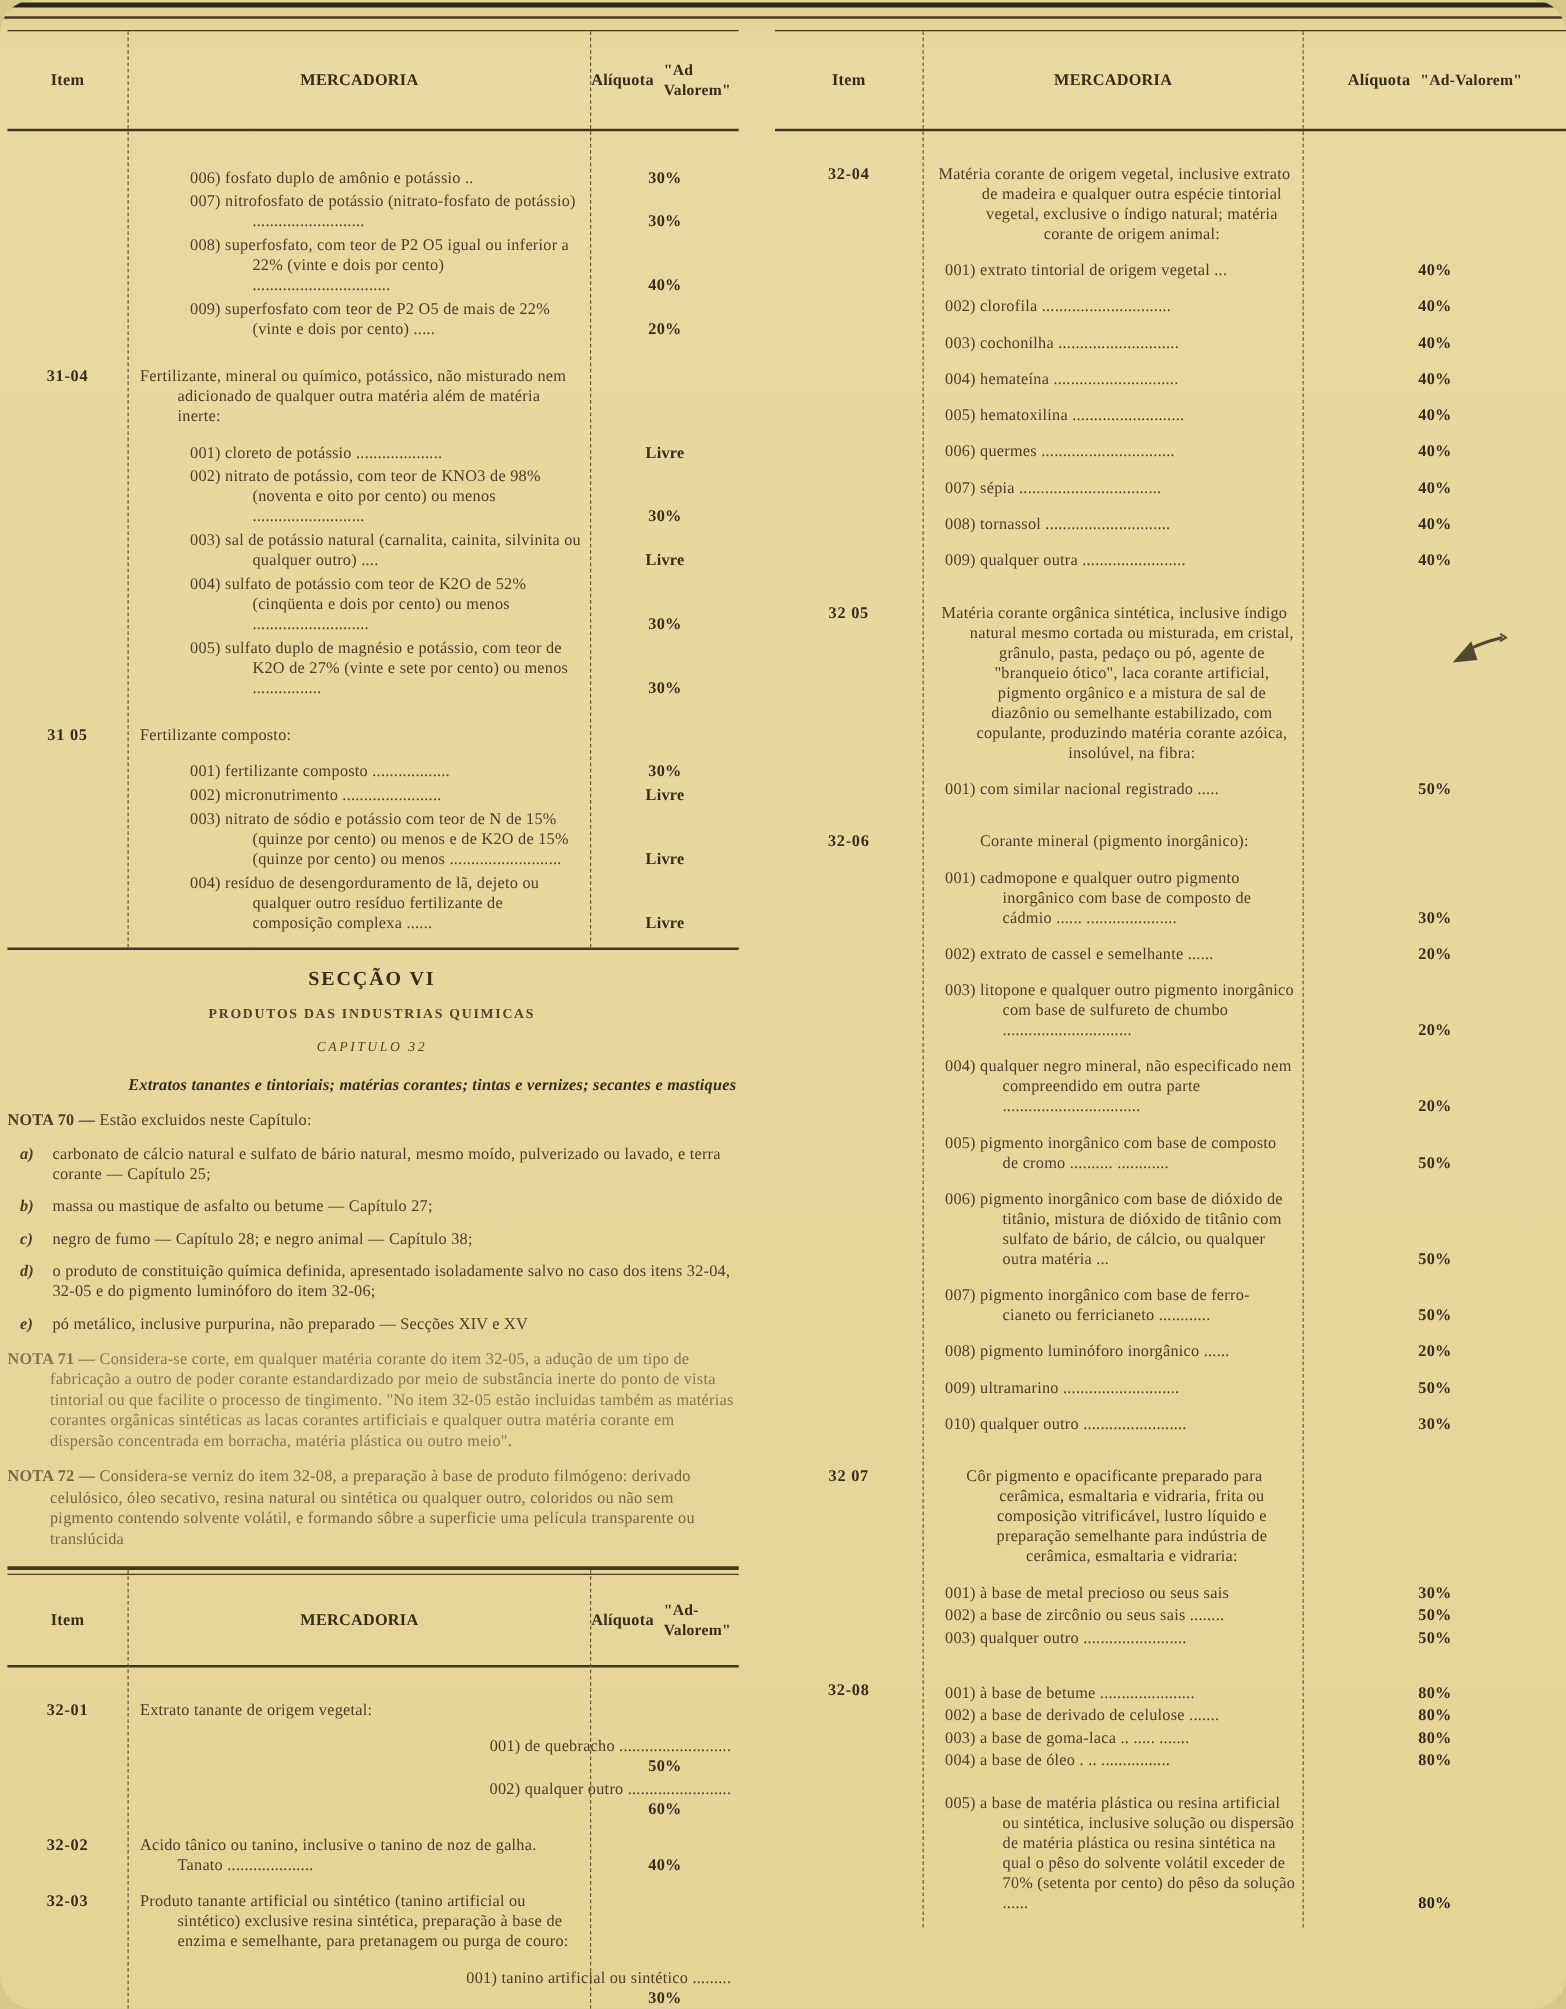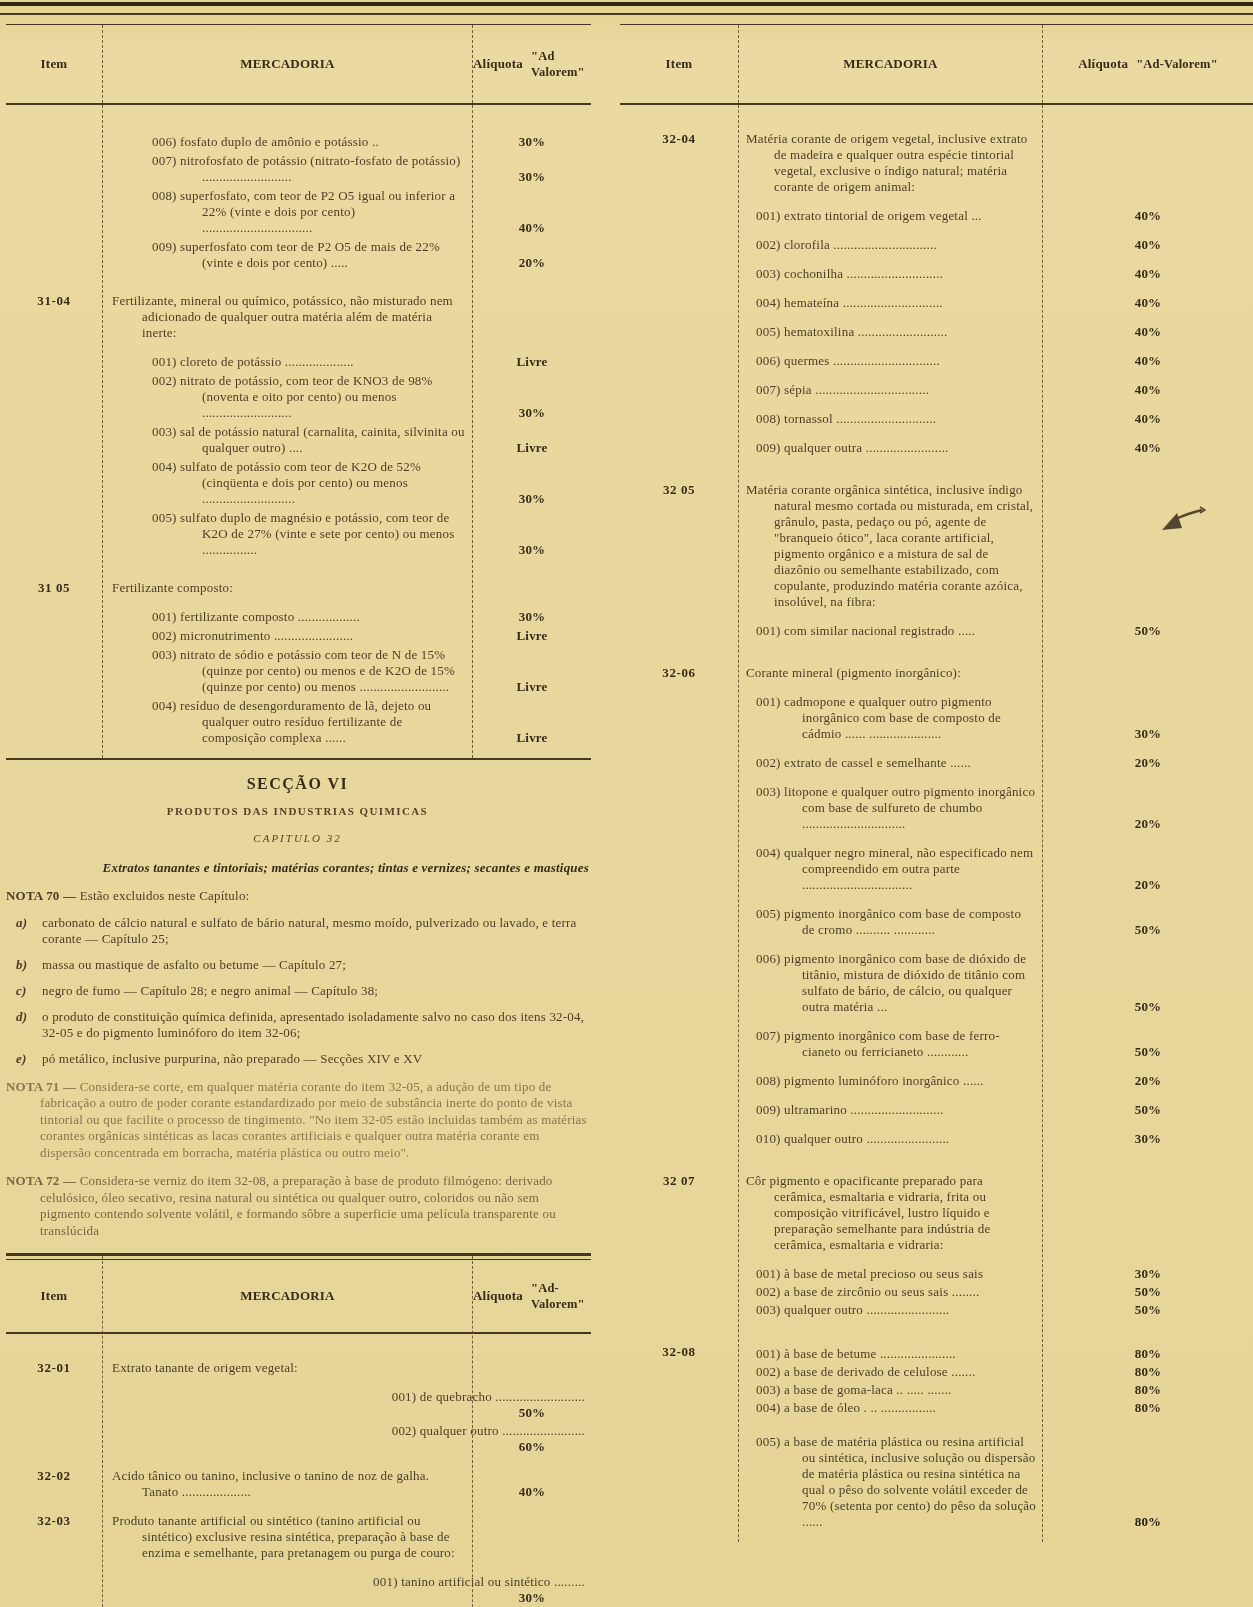--- a/index.html
+++ b/index.html
@@ -10,21 +10,21 @@
     --dash:#63502f;
     --faded:#8a7450;
     --faded2:#7a6644;
   }
   html,body{margin:0;padding:0;}
   body{background:#d8c88c;}
   .page{
     position:relative;width:1253px;height:1607px;overflow:hidden;
     background:linear-gradient(180deg,#e3d191 0%,#ead9a0 3%,#e8d79c 50%,#e6d497 100%);
     font-family:"Liberation Serif","DejaVu Serif",serif;
-    font-size:13px;line-height:16px;color:var(--ink);letter-spacing:.2px;
+    font-size:13px;line-height:16px;color:var(--ink);letter-spacing:.2px;border-radius:27px;
   }
   .top-rule{position:absolute;top:2px;left:0;right:0;height:7px;
     border-top:4px solid #2f2616;border-bottom:2px solid #4a3b24;}
   .col-l{position:absolute;left:6px;top:24px;width:585px;}
   .col-r{position:absolute;left:620px;top:24px;width:633px;}
 
   .ttable{position:relative;border-top:1.5px solid var(--rule);--wi:96px;--wr:118px;}
   .t3{--wi:118px;--wr:210px;}
   .t1{border-bottom:2px solid var(--rule);}
   .t2{margin-top:14px;border-top:3px solid var(--rule);border-bottom:2px solid var(--rule);}
@@ -40,21 +40,21 @@
 
   .tbody{padding:0 0 12px;}
   .group{display:flex;margin-top:22px;}
   .t2 .group{margin-top:13px;}
   .t3 .group{margin-top:26px;}
   .group.first{margin-top:26px;}
   .g-item{width:var(--wi);text-align:center;font-weight:600;color:var(--ink-strong);letter-spacing:.6px;}
   .g-main{flex:1;min-width:0;}
   .d-row{display:flex;align-items:flex-end;}
   .d-text{flex:1;padding:0 6px 0 40px;text-indent:-30px;}
-  .t3 .d-text{padding:0 6px 0 36px;text-indent:-28px;}
+  .t3 .d-text{padding:0 6px 0 36px;text-indent:-28px;text-align:center;}
   .si-list{margin-top:13px;}
   .g-main > .si-list:first-child{margin-top:0;}
   .si-row{display:flex;align-items:flex-end;}
   .t1 .si-row{margin-top:3px;}
   .t2 .si-row{margin-top:2px;flex-direction:column;}
   .t3 .si-row{margin-top:13px;}
   .t3 .tight .si-row{margin-top:2px;}
   .si-row.gap{margin-top:18px !important;}
   .si-text{flex:1;padding:0 6px 0 100px;text-indent:-50px;}
   .t3 .si-text{padding:0 6px 0 64px;text-indent:-46px;}

